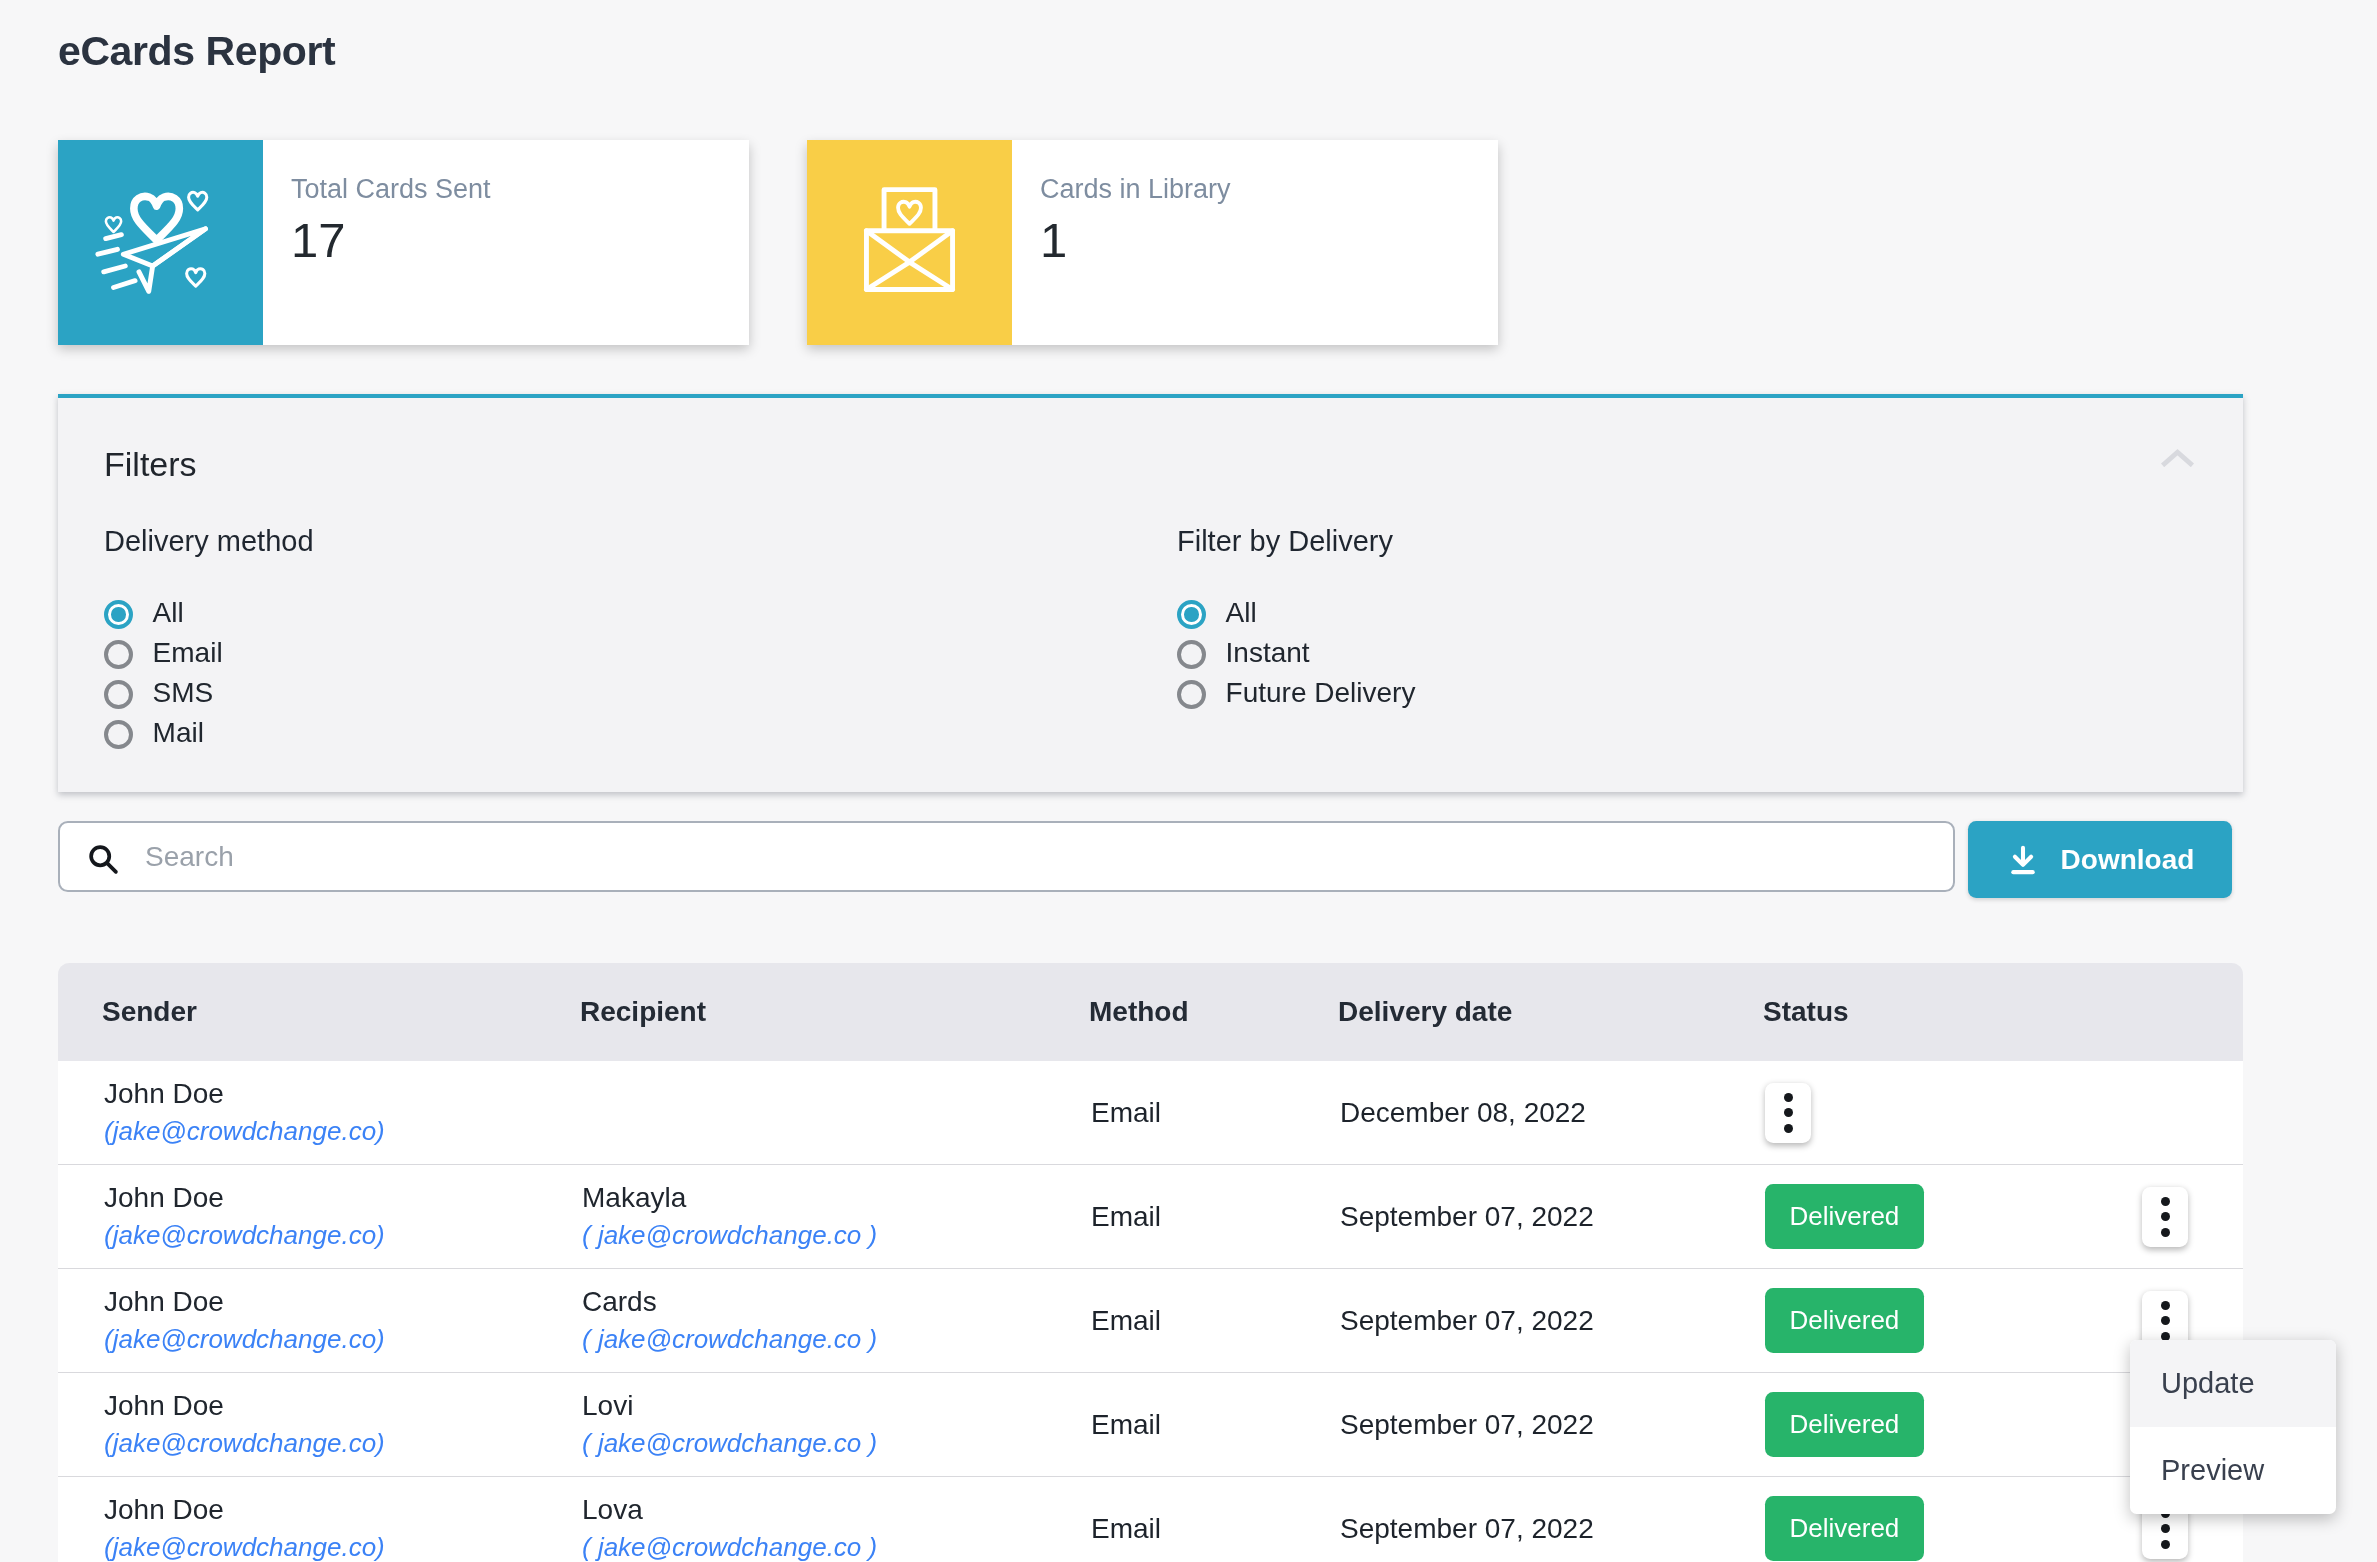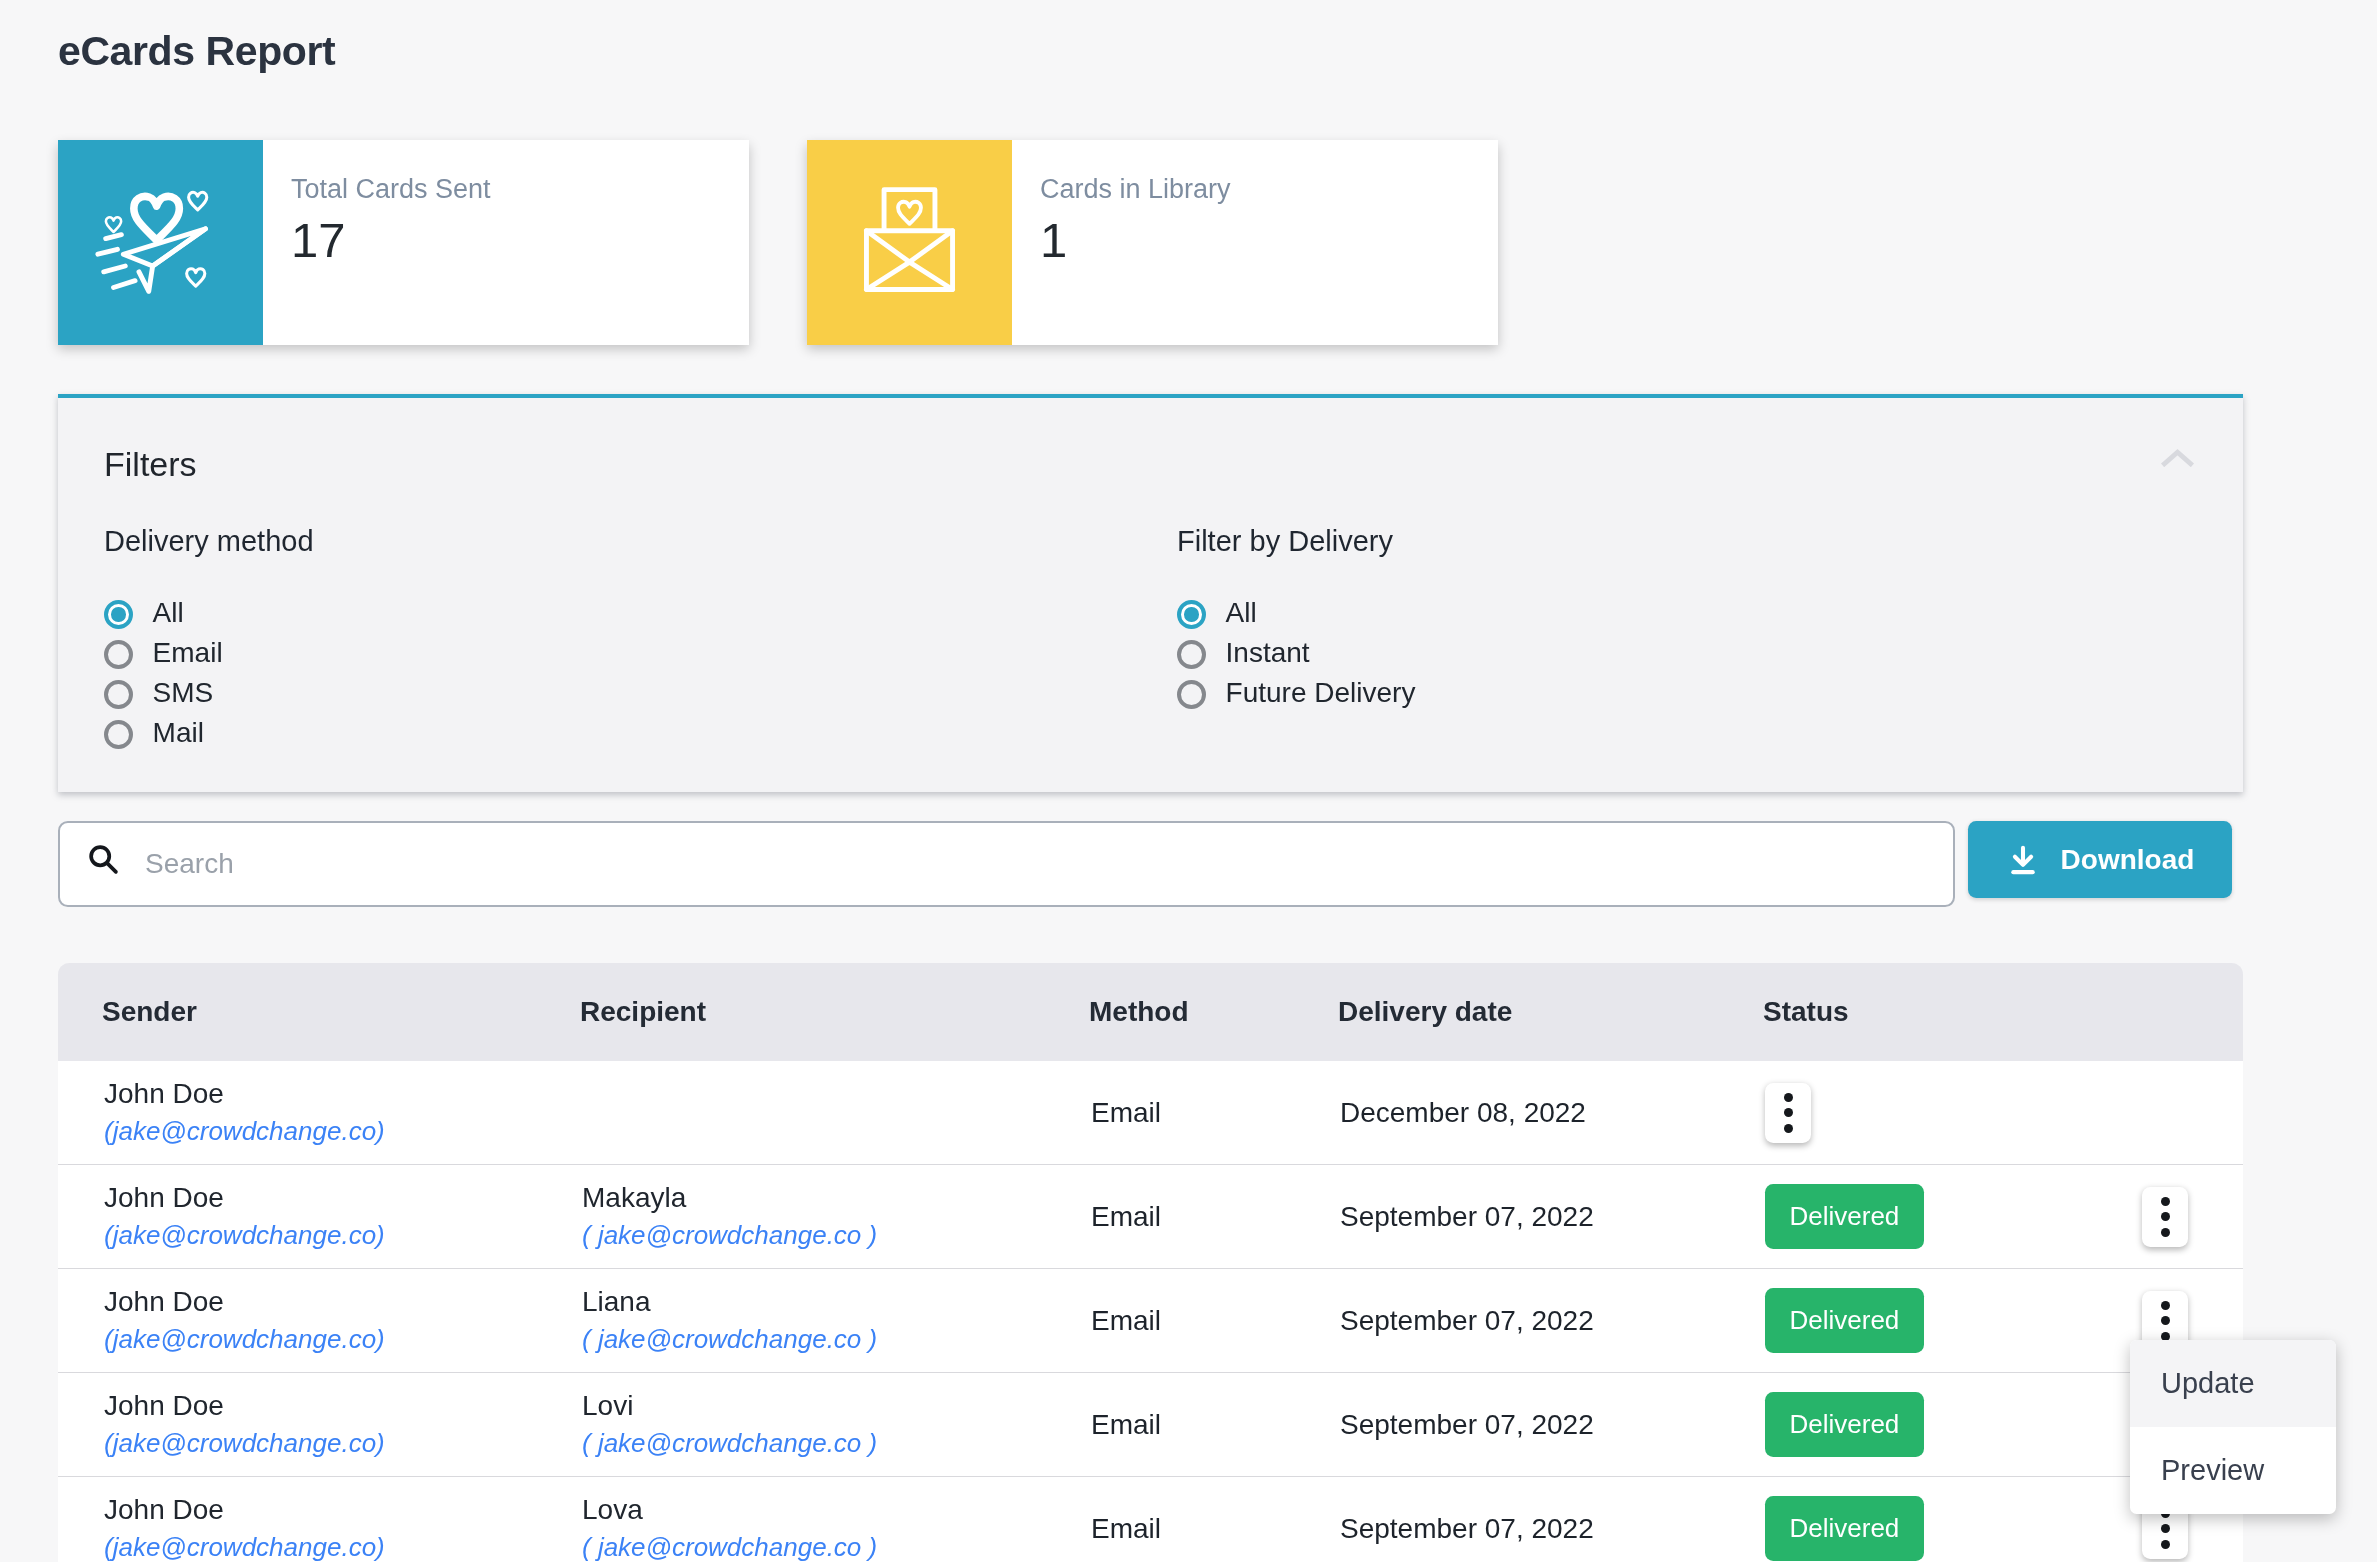--- a/index.html
+++ b/index.html
@@ -46,21 +46,21 @@
     width:29px; height:29px; border-radius:50%;
     border:4.1px solid #85888d; background:transparent; flex:0 0 29px;
   }
   .radio.selected { border:4.9px solid #2ba3c4; background:#fff; position:relative; }
   .radio.selected::after {
     content:""; position:absolute; inset:3.3px; border-radius:50%; background:#2ba3c4;
   }
   .radio-label { font-size:28px; color:#20262e; }
   
   .search-input {
-    position:absolute; left:58px; top:821px; width:1897px; height:86px;
+    position:absolute; left:58px; top:821px; width:1897px; height:71px;
     border:2.4px solid #a9b0ba; border-radius:9.8px; background:#fff;
     font-size:28px; color:#0f766e; padding-left:85px; outline:none;
     font-family:"Liberation Sans", sans-serif;
   }
   .search-input::placeholder { color:#9aa1aa; }
   .search-glyph { position:absolute; left:87px; top:843px; pointer-events:none; }
   .download-btn {
     position:absolute; left:1968px; top:821px; width:264px; height:77px;
     background:#2ba3c4; border:none; border-radius:8.2px; cursor:pointer;
     display:flex; align-items:center; justify-content:center; gap:21px;
@@ -271,21 +271,21 @@
       </button>
     </div>
   </div>
 
   <div class="t-row">
     <div>
       <div class="cell-name">John Doe</div>
       <div class="cell-email">(jake@crowdchange.co)</div>
     </div>
     <div>
-      <div class="cell-name">Liana</div>
+      <div class="cell-name">Cards</div>
       <div class="cell-email">( jake@crowdchange.co )</div>
     </div>
     <div class="cell-plain">Email</div>
     <div class="cell-plain">September 07, 2022</div>
     <div>
       <span class="badge">Delivered</span>
     </div>
     <div>
       <button class="kebab">
         <span class="dot"></span>

